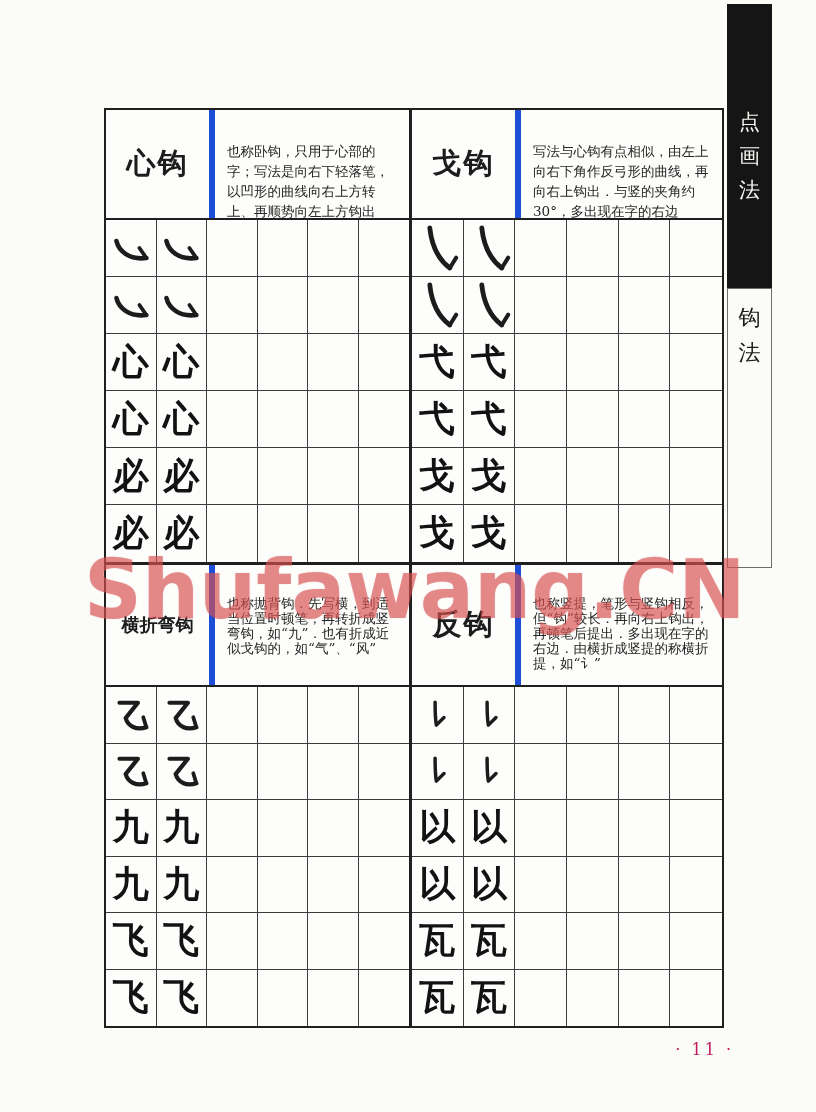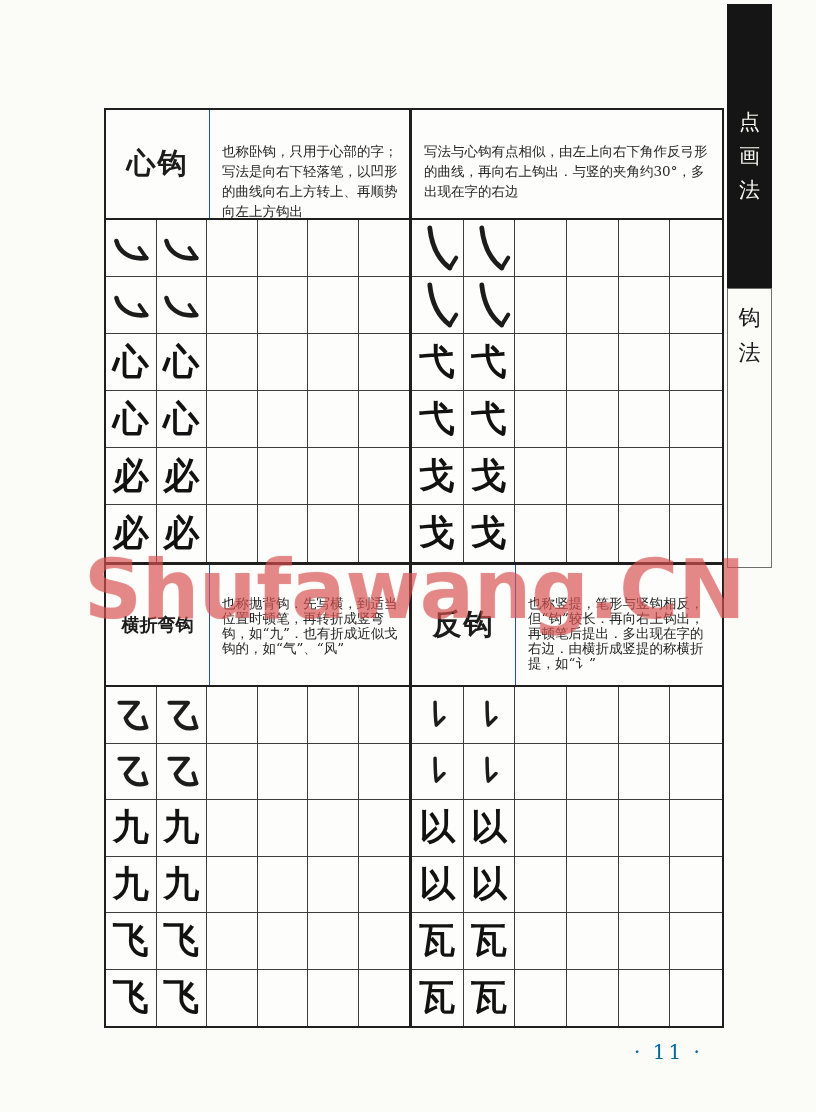--- a/index.html
+++ b/index.html
@@ -9,21 +9,21 @@
   
   .main-table{position:absolute;left:104px;top:108px;width:616px;border:2px solid #1f1f1f;background:#fdfdfb;}
   .ttable{display:flex;}
   .half{display:flex;flex-direction:column;}
   .half.left{width:303px;}
   .half.right{flex:1;border-left:3px solid #1f1f1f;}
 
   .sec-header{display:flex;border-bottom:2px solid #1f1f1f;}
   .top .sec-header{height:108px;}
   .bottom .sec-header{height:120px;}
-  .sec-title{width:103px;flex:0 0 103px;border-right:1px solid #1d4ed8;display:flex;
+  .sec-title{width:103px;flex:0 0 103px;border-right:6px solid #1d4ed8;display:flex;
              align-items:center;justify-content:center;
              font-family:"Liberation Sans",sans-serif;font-weight:700;font-size:29px;letter-spacing:2px;text-align:center;}
   .sec-title.small{font-size:18px;letter-spacing:0;}
   .sec-desc{flex:1;padding:10px 8px 0 12px;font-size:13.5px;line-height:20px;color:#252525;overflow:hidden;margin-top:21px;}
   .bottom .sec-desc{line-height:15px;}
 
   .sec-grid{display:grid;grid-template-columns:repeat(6,1fr);}
   .top .sec-grid{grid-auto-rows:57px;}
   .bottom .sec-grid{grid-auto-rows:56.5px;}
   .cell{border-right:1px solid #3d3d3d;border-bottom:1px solid #3d3d3d;
@@ -43,22 +43,22 @@
   .chapter-bar{position:absolute;left:727px;top:4px;width:45px;height:284px;background:#151515;
                display:flex;flex-direction:column;align-items:center;padding-top:108px;box-sizing:border-box;
                gap:13px;z-index:2;}
   .chapter-bar span{color:#f6f6f2;font-size:21px;line-height:1;font-family:"DejaVu Serif",serif;}
   .section-tab{position:absolute;left:727px;top:288px;width:45px;height:280px;box-sizing:border-box;
                border:1px solid #6e6e6e;background:#fbfbf8;display:flex;flex-direction:column;
                align-items:center;padding-top:18px;gap:13px;z-index:2;}
   .section-tab span{color:#1a1a1a;font-size:22px;line-height:1;font-family:"DejaVu Serif",serif;}
 
   
-  .page-number{position:absolute;left:634px;top:1040px;width:100px;text-align:left;
-               font-size:20px;letter-spacing:3px;color:#0369a1;}
+  .page-number{position:absolute;left:634px;top:1040px;width:100px;text-align:right;
+               font-size:16px;letter-spacing:3px;color:#be185d;}
 </style>
 </head>
 <body>
 
 <div class="page">
 
   <div class="main-table">
 
     <div class="ttable top">
       <div class="half left">
@@ -120,20 +120,21 @@
             <div class="cell char">必</div>
             <div class="cell char">必</div>
             <div class="cell"></div>
             <div class="cell"></div>
             <div class="cell"></div>
             <div class="cell"></div>
           </div>
       </div>
       <div class="half right">
         <div class="sec-header">
+          <div class="sec-title">戈钩</div>
           <div class="sec-desc">写法与心钩有点相似，由左上向右下角作反弓形的曲线，再向右上钩出．与竖的夹角约30°，多出现在字的右边</div>
         </div>
         <div class="sec-grid">
             <div class="cell">
               <svg viewBox="0 0 60 60" width="48" height="48">
                 <path d="M21 5 C23 24 30 43 46 55" fill="none" stroke="#1c1c1c" stroke-width="6" stroke-linecap="round"></path>
                 <path d="M46 55 L54 42" fill="none" stroke="#1c1c1c" stroke-width="5" stroke-linecap="round"></path>
               </svg>
             </div>
             <div class="cell">

